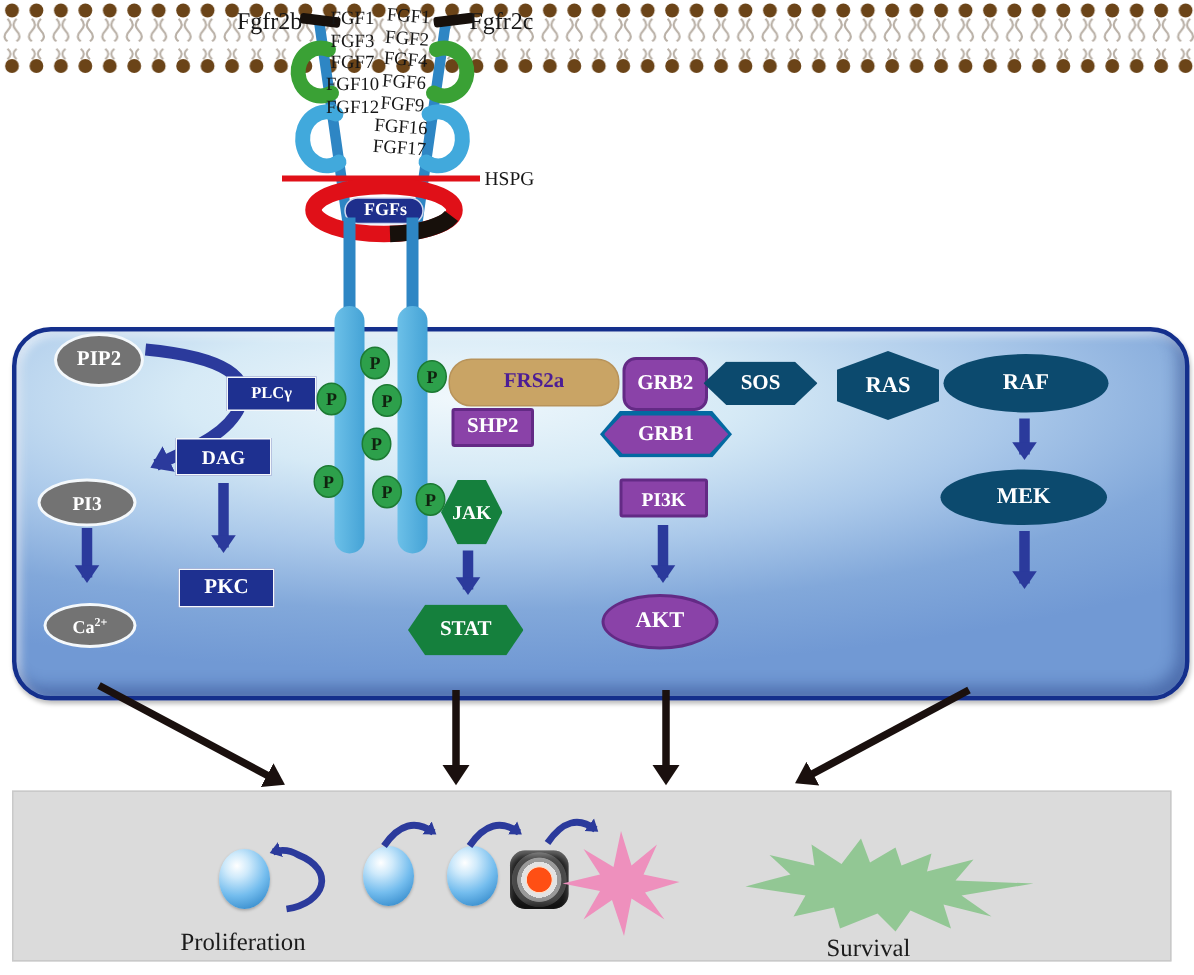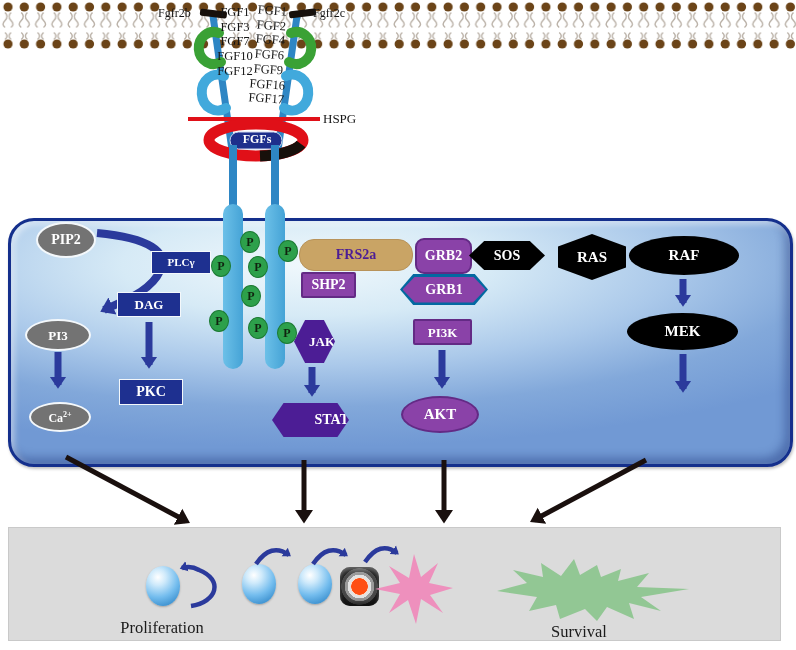--- a/index.html
+++ b/index.html
@@ -20,31 +20,31 @@
   .capsule{position:absolute;width:20px;height:165px;top:204px;border-radius:11px;
     background:linear-gradient(90deg,#6cc0e8,#45a3d6);z-index:3;}
   
   .node{position:absolute;display:flex;align-items:center;justify-content:center;color:#fff;
     font-weight:bold;font-size:14px;z-index:5;text-align:center;line-height:1;}
   .ellipse{border-radius:50%;}
   .navy{background:#737373;border:2px solid #f4f8fb;box-sizing:border-box;}
   .navyrect{background:#1e3090;border:1.5px solid #f4f8fb;box-sizing:border-box;}
   .purple{background:#8a42a8;border:2px solid #632a85;box-sizing:border-box;}
   .tan{background:#c9a465;border:1px solid #b8935a;border-radius:15px;box-sizing:border-box;}
-  .greenfill{background:#000000;}
-  .red{background:#4c1d95;justify-content:flex-end;}
+  .greenfill{background:#0c4a6e;}
+  .red{background:#15803d;}
   .hex-lr{clip-path:polygon(0 50%,20% 0,80% 0,100% 50%,80% 100%,20% 100%);}
   .hex-wide{clip-path:polygon(0 50%,15% 0,85% 0,100% 50%,85% 100%,15% 100%);}
   .hex-pt{clip-path:polygon(50% 0,100% 27%,100% 73%,50% 100%,0 73%,0 27%);}
   .hex-flat{clip-path:polygon(27% 0,73% 0,100% 50%,73% 100%,27% 100%,0 50%);}
   .p-circ{position:absolute;width:20px;height:22px;border-radius:50%;background:#2da04b;
     border:1.5px solid #1c7a33;box-sizing:border-box;color:#10230f;font-weight:bold;font-size:12px;
     display:flex;align-items:center;justify-content:center;z-index:6;}
   
-  .lbl{position:absolute;color:#161616;font-size:12px;z-index:7;white-space:nowrap;}
+  .lbl{position:absolute;color:#161616;font-size:16px;z-index:7;white-space:nowrap;}
   .liglist{position:absolute;width:46px;text-align:center;font-size:12.5px;line-height:14.7px;
     color:#161616;z-index:7;}
   .outlbl{position:absolute;width:140px;text-align:center;font-size:16.5px;color:#1b1b1b;z-index:7;}
   
   .sphere{position:absolute;width:34px;height:40px;border-radius:50%;z-index:3;
     background:radial-gradient(circle at 35% 28%, #ffffff 0%, #cfeafb 22%, #74bdee 55%, #2f86c8 90%, #2a6ea8 100%);
     box-shadow:0 1px 2px rgba(0,0,0,.25);}
   #darkcell{position:absolute;left:340px;top:567px;width:39px;height:39px;border-radius:10px;z-index:3;
     background:radial-gradient(circle at 50% 50%, #ff4f14 0 8px, #ffd9c2 8.5px 9px, #e3e3e3 9px 12px, #9a9a9a 12px 14.5px, #4a4a4a 15px 18px, #1d1d1d 18.5px);
     box-shadow:inset 0 3px 4px rgba(255,255,255,.35), inset 0 -3px 5px rgba(0,0,0,.6);}

